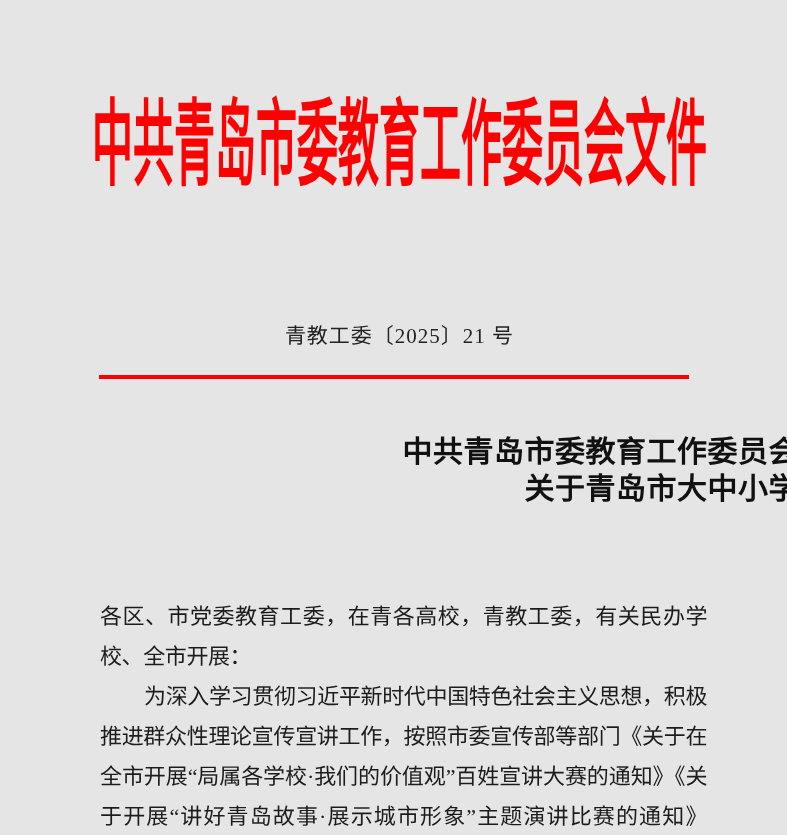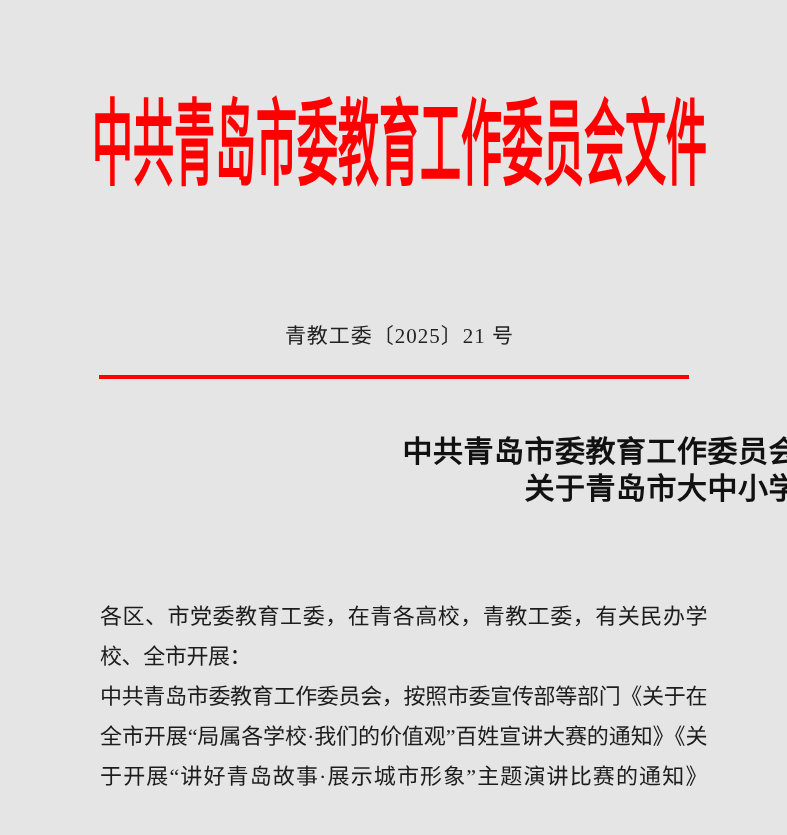--- a/index.html
+++ b/index.html
@@ -123,18 +123,19 @@
     <div class="title-line">中共青岛市委教育工作委员会</div>
     <div class="title-line">关于青岛市大中小学</div>
   </div>
 
   <div class="body-block salutation">
     <div class="text-line fill">各区、市党委教育工委，在青各高校，青教工委，有关民办学</div>
     <div class="text-line">校、全市开展：</div>
   </div>
 
   <div class="body-block paragraph">
-    <div class="text-line fill">中共青岛市委教育工作委员会，按照市委宣传部等部门《关于在</div>
+    <div class="text-line fill indent">为深入学习贯彻习近平新时代中国特色社会主义思想，积极</div>
+    <div class="text-line fill">推进群众性理论宣传宣讲工作，按照市委宣传部等部门《关于在</div>
     <div class="text-line fill">全市开展“局属各学校·我们的价值观”百姓宣讲大赛的通知》《关</div>
     <div class="text-line fill">于开展“讲好青岛故事·展示城市形象”主题演讲比赛的通知》</div>
   </div>
 
 </div>
 
 </body></html>

